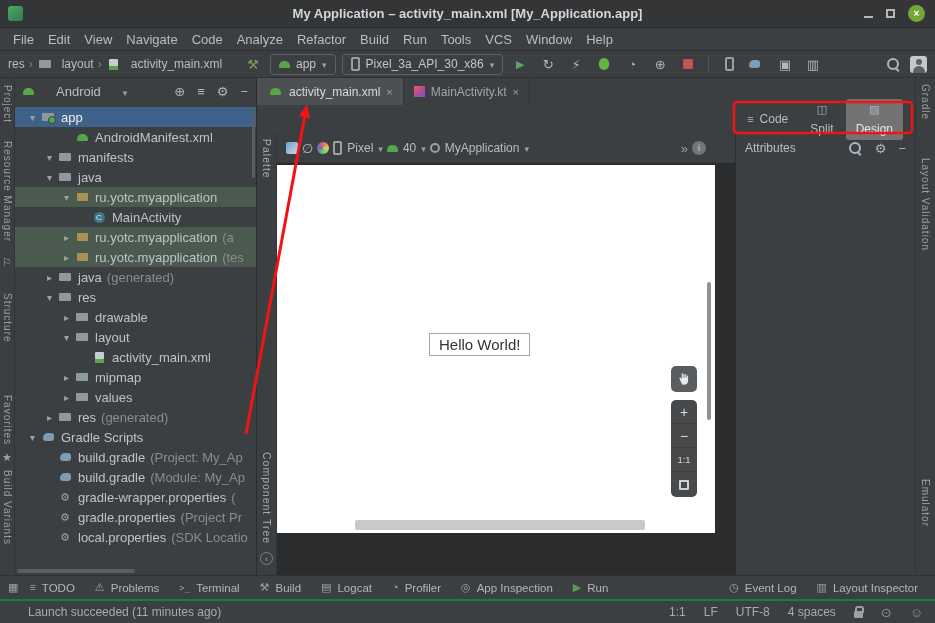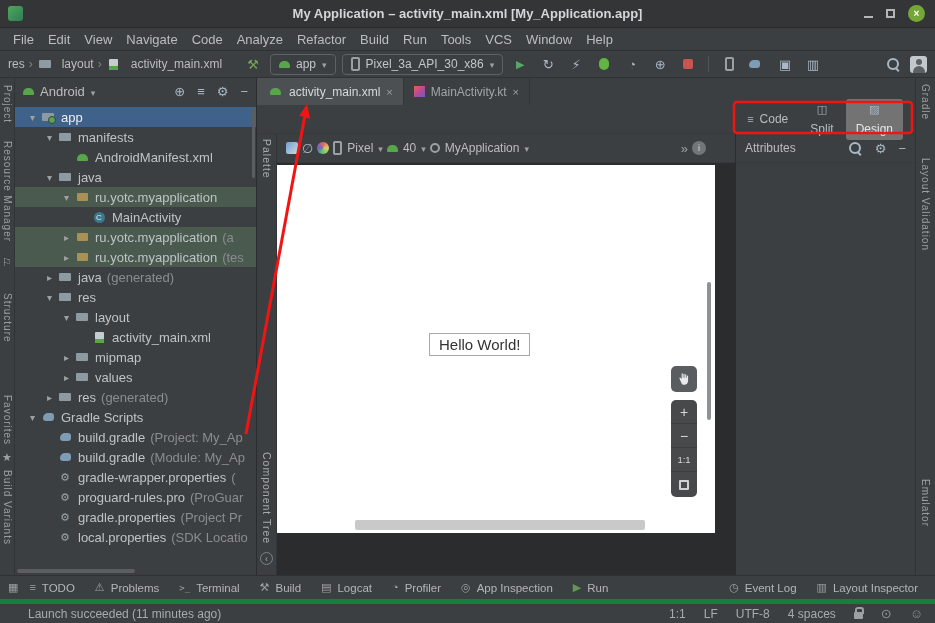--- a/index.html
+++ b/index.html
@@ -54,21 +54,21 @@
   
   #main { display: flex; height: 497px; }
   .stripe { flex: none; background: #3c3f41; display: flex; flex-direction: column; align-items: center; font-size: 10px; color: #9da0a2; }
   .stripe-left { width: 15px; border-right: 1px solid #313436; }
   .stripe-right { width: 20px; border-left: 1px solid #313436; }
   .vlabel { writing-mode: vertical-rl; letter-spacing: 1px; flex: none; }
   .glyph-sm { font-size: 11px; color: #9da0a2; flex: none; }
   
   #project { width: 242px; flex: none; border-right: 1px solid #2a2c2e; display: flex; flex-direction: column; position: relative; overflow: hidden; }
   .proj-header { height: 27px; display: flex; align-items: center; padding: 0 8px; gap: 6px; flex: none; }
-  .proj-sel { display: flex; align-items: center; gap: 6px; font-size: 13px; color: #bbbdbf; }
+  .proj-sel { display: flex; align-items: center; gap: 22px; font-size: 13px; color: #bbbdbf; }
   .ph-icons { margin-left: auto; display: flex; align-items: center; gap: 12px; }
   .tree { flex: 1; overflow: hidden; padding-top: 2px; }
   .trow { height: 20px; display: flex; align-items: center; white-space: nowrap; overflow: hidden; font-size: 13px; }
   .trow.sel { background: #3f628a; }
   .trow.sel .tlabel { color: #eceeef; }
   .trow.green { background: #4a5a4e; }
   .chev { width: 15px; flex: none; text-align: center; color: #9da0a2; font-size: 10px; }
   .chev-d::before { content: "▾"; }
   .chev-r::before { content: "▸"; }
   .ico { width: 16px; height: 14px; display: inline-flex; align-items: center; justify-content: center; margin-right: 5px; flex: none; position: relative; }
@@ -147,21 +147,21 @@
   .bi-warn::before { content: "⚠"; }
   .bi-term::before { content: ">_"; font-family: "DejaVu Sans Mono", monospace; font-size: 9px; }
   .bi-build::before { content: "⚒"; }
   .bi-logcat::before { content: "▤"; }
   .bi-prof::before { content: "◔"; }
   .bi-appins::before { content: "◎"; }
   .bi-run::before { content: "▶"; color: #5f9956; }
   .bi-event::before { content: "◷"; }
   .bi-li::before { content: "▥"; }
   .bb-spacer { flex: 1; }
-  #statusbar { height: 24px; border-top: 5px solid #15803d; display: flex; align-items: center; padding: 0 12px; gap: 18px; font-size: 12px; color: #a7abae; }
+  #statusbar { height: 24px; border-top: 2px solid #15803d; display: flex; align-items: center; padding: 0 12px; gap: 18px; font-size: 12px; color: #a7abae; }
   .sb-msg { margin-left: 16px; margin-right: auto; }
   .lockico { width: 9px; height: 7px; background: #9da0a2; border-radius: 1px; position: relative; margin-top: 4px; display: inline-block; }
   .lockico::before { content: ""; position: absolute; top: -5px; left: 1px; width: 5px; height: 5px; border: 2px solid #9da0a2; border-bottom: none; border-radius: 3px 3px 0 0; }
   .sb-circ::before { content: "⊙"; font-size: 13px; color: #8f9294; }
   .sb-face::before { content: "☺"; font-size: 13px; color: #8f9294; }
   
   #overlay { position: absolute; inset: 0; z-index: 60; pointer-events: none; }
 </style>
 </head>
 <body>
@@ -266,30 +266,30 @@
         <span class="gi gi-minus"></span>
       </div>
     </div>
     <div class="tree">
       <div class="trow sel" style="padding-left:10px">
           <span class="chev chev-d"></span>
           <span class="ico ico-app"></span>
           <span class="tlabel">app</span>
           <span class="tsuffix"></span>
         </div>
-      <div class="trow" style="padding-left:27px">
-          <span class="chev chev-d"></span>
-          <span class="ico ico-folder"></span>
-          <span class="tlabel">manifests</span>
-          <span class="tsuffix"></span>
-        </div>
       <div class="trow" style="padding-left:44px">
           <span class="chev"></span>
           <span class="ico ico-android"></span>
           <span class="tlabel">AndroidManifest.xml</span>
+          <span class="tsuffix"></span>
+        </div>
+      <div class="trow" style="padding-left:27px">
+          <span class="chev chev-d"></span>
+          <span class="ico ico-folder"></span>
+          <span class="tlabel">manifests</span>
           <span class="tsuffix"></span>
         </div>
       <div class="trow" style="padding-left:27px">
           <span class="chev chev-d"></span>
           <span class="ico ico-folder"></span>
           <span class="tlabel">java</span>
           <span class="tsuffix"></span>
         </div>
       <div class="trow green" style="padding-left:44px">
           <span class="chev chev-d"></span>
@@ -321,20 +321,26 @@
           <span class="tlabel">java</span>
           <span class="tsuffix">(generated)</span>
         </div>
       <div class="trow" style="padding-left:27px">
           <span class="chev chev-d"></span>
           <span class="ico ico-folder"></span>
           <span class="tlabel">res</span>
           <span class="tsuffix"></span>
         </div>
       <div class="trow" style="padding-left:44px">
+          <span class="chev chev-r"></span>
+          <span class="ico ico-folder"></span>
+          <span class="tlabel">drawable</span>
+          <span class="tsuffix"></span>
+        </div>
+      <div class="trow" style="padding-left:44px">
           <span class="chev chev-d"></span>
           <span class="ico ico-folder"></span>
           <span class="tlabel">layout</span>
           <span class="tsuffix"></span>
         </div>
       <div class="trow" style="padding-left:61px">
           <span class="chev"></span>
           <span class="ico ico-layoutfile"></span>
           <span class="tlabel">activity_main.xml</span>
           <span class="tsuffix"></span>
@@ -373,26 +379,20 @@
           <span class="chev"></span>
           <span class="ico ico-gradle"></span>
           <span class="tlabel">build.gradle</span>
           <span class="tsuffix">(Module: My_Ap</span>
         </div>
       <div class="trow" style="padding-left:27px">
           <span class="chev"></span>
           <span class="ico ico-props"></span>
           <span class="tlabel">gradle-wrapper.properties</span>
           <span class="tsuffix">(</span>
-        </div>
-      <div class="trow" style="padding-left:27px">
-          <span class="chev"></span>
-          <span class="ico ico-props"></span>
-          <span class="tlabel">proguard-rules.pro</span>
-          <span class="tsuffix">(ProGuar</span>
         </div>
       <div class="trow" style="padding-left:27px">
           <span class="chev"></span>
           <span class="ico ico-props"></span>
           <span class="tlabel">gradle.properties</span>
           <span class="tsuffix">(Project Pr</span>
         </div>
       <div class="trow" style="padding-left:27px">
           <span class="chev"></span>
           <span class="ico ico-props"></span>

